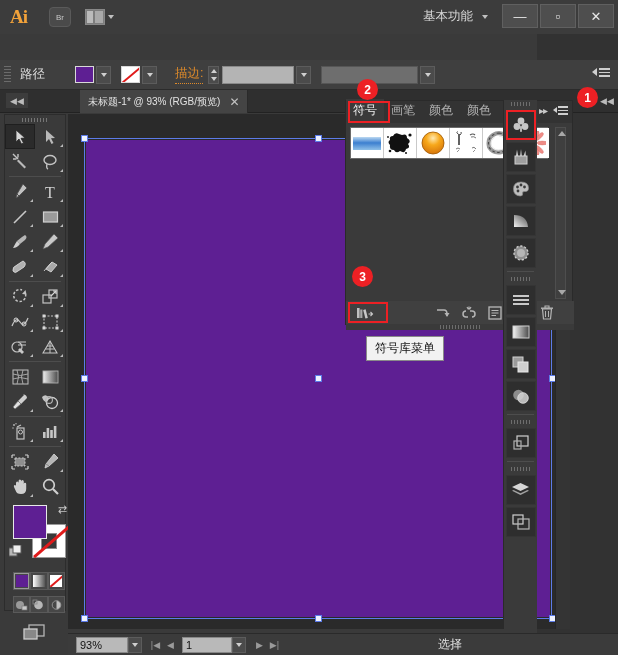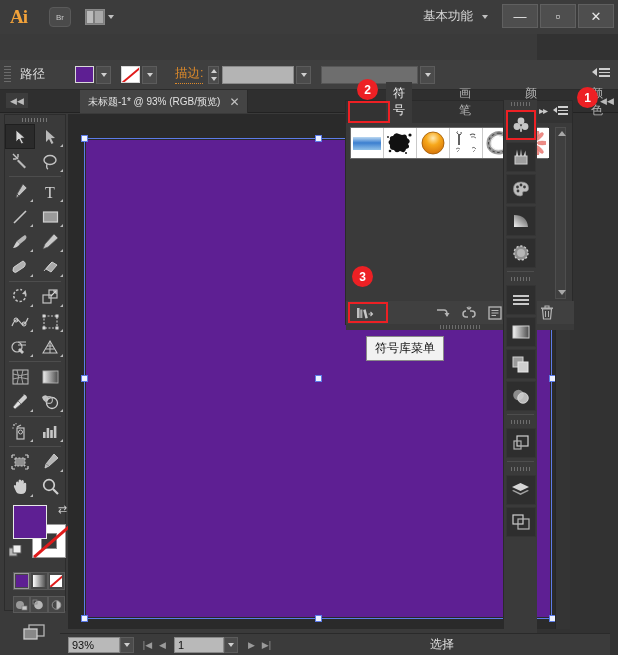--- a/index.html
+++ b/index.html
@@ -188,21 +188,21 @@
              background: #343434; border-left:1px solid #262626; }
   .vthumb { position:absolute; left:2px; top:4px; width:11px; height:30px;
             background:#7d7d7d; }
 
   
   .panel {
     position: absolute; left: 345px; top: 100px; width: 228px; height: 225px;
     background: #3a3a3a; border: 1px solid #2a2a2a;
   }
   .panel-tabs { height: 22px; background: #333; display: flex; align-items: flex-end; position:relative; }
-  .ptab { font-size: 12px; color: #b2b2b2; padding: 3px 7px 4px 7px; margin-left: 40px; }
+  .ptab { font-size: 12px; color: #b2b2b2; padding: 3px 7px 4px 7px; }
   .ptab.active { background: #3a3a3a; color: #f0f0f0; }
   .ptab-hl { position:absolute; left:2px; top:0; width:42px; height:22px;
              border: 2px solid #ed2024; pointer-events:none; }
   .ptab-icons { position:absolute; right:4px; top:4px; display:flex; align-items:center; gap:6px; }
   .chevs { color:#c9c9c9; font-size:10px; letter-spacing:-1px; }
   .pmenu { display:flex; align-items:center; gap:1px; }
   .pmenu .tri { width:0;height:0;border-top:3.5px solid transparent;
     border-bottom:3.5px solid transparent;border-right:4.5px solid #cfcfcf; }
   .pmenu .lines { display:flex;flex-direction:column;gap:2px; }
   .pmenu .lines b { display:block;width:10px;height:1.4px;background:#cfcfcf; }
@@ -252,21 +252,21 @@
   .dock-sep { height:1px; background:#4d4d4d; margin: 3px 3px; }
 
   .badge {
     position: absolute; width: 21px; height: 21px; border-radius: 50%;
     background: #ed2024; color: #fff; font-size: 12px; font-weight: bold;
     display: flex; align-items: center; justify-content: center; z-index: 60;
   }
 
   
   .statusbar {
-    position: absolute; left: 60px; bottom: 0; width: 550px; height: 22px;
+    position: absolute; left: 68px; bottom: 0; width: 550px; height: 22px;
     background: #3b3b3b; display: flex; align-items: center;
     border-top: 1px solid #2a2a2a;
   }
   .zoomfield { width: 52px; height: 16px; background: #b9b9b9; border:1px solid #888;
     color:#111; font-size:11px; padding-left:3px; line-height:15px; margin-left:8px; }
   .zoomdd { width:14px;height:16px;background:#4b4b4b;border:1px solid #5c5c5c;
     display:flex;align-items:center;justify-content:center; }
   .zoomdd::after{content:'';width:0;height:0;border-left:3px solid transparent;
     border-right:3px solid transparent;border-top:4px solid #cfcfcf;}
   .navbtn { width:15px;height:16px;display:flex;align-items:center;justify-content:center;

